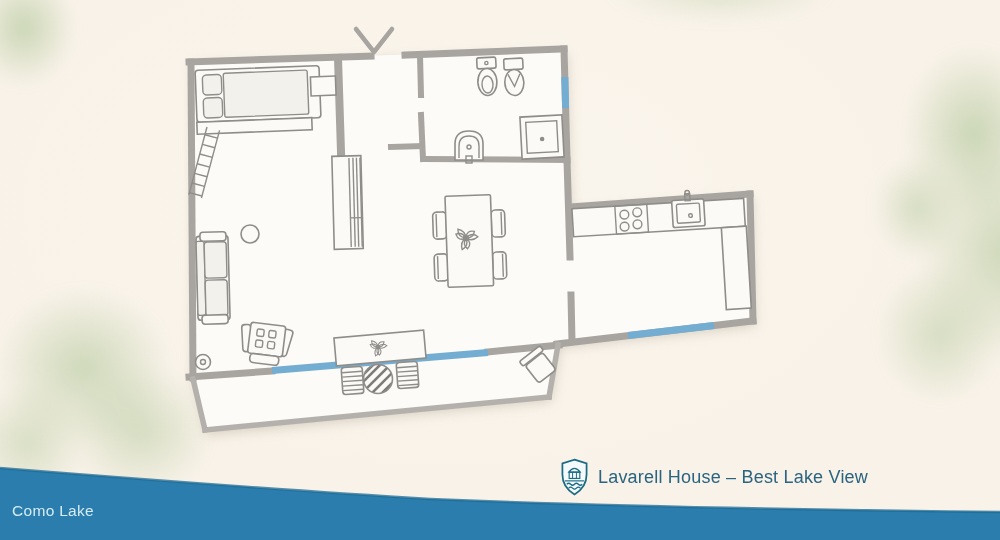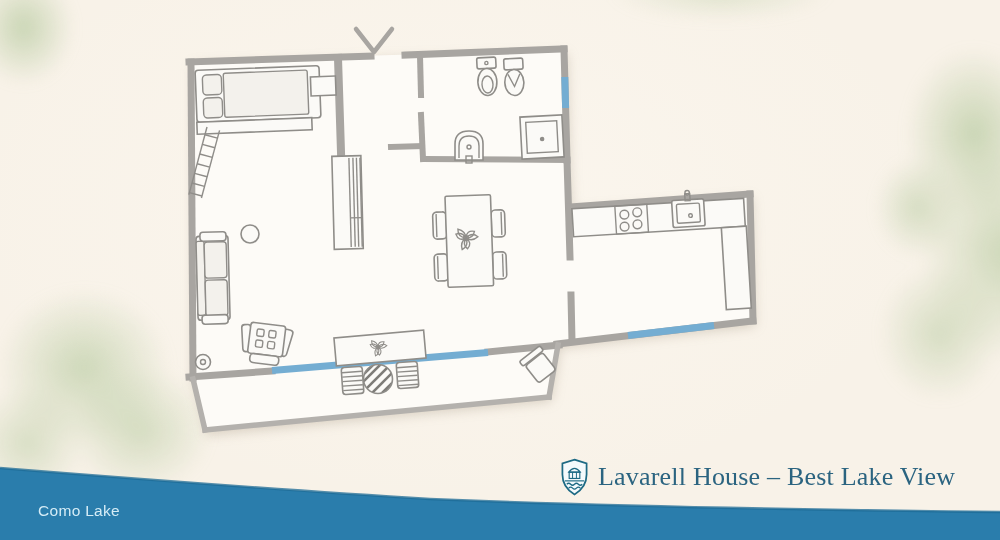--- a/index.html
+++ b/index.html
@@ -45,25 +45,25 @@
   .wall8{stroke-width:8;}
   .twall{stroke:var(--c-terrace_wall);stroke-width:5.5;stroke-linecap:square;fill:none;}
   .win{stroke:var(--c-window);stroke-width:7;stroke-linecap:butt;fill:none;}
   .furn{fill:var(--c-furniture_fill);stroke:var(--c-furniture_stroke);stroke-width:1.6;}
   .furn2{fill:#f3f1ec;stroke:var(--c-furniture_stroke);stroke-width:1.4;}
   .fline{fill:none;stroke:var(--c-furniture_stroke);stroke-width:1.4;}
   .stripe{stroke:#7e7c78;stroke-width:2.6;fill:none;}
   .floor{fill:var(--c-floor);}
   #plan-shadow{filter:drop-shadow(2px 4px 6px rgba(140,122,100,.30));}
   #lake-label{
-    position:absolute;left:38px;top:502px;color:var(--c-lake_text);
+    position:absolute;left:12px;top:502px;color:var(--c-lake_text);
     font-size:15.5px;letter-spacing:.3px;}
   #brand{position:absolute;left:560px;top:458px;display:flex;align-items:center;gap:9px;}
   #brand .brand-text{
-    font-family:Liberation Serif, serif;font-size:26px;color:var(--c-title);
+    font-family:Liberation Sans, sans-serif;font-size:18px;color:var(--c-title);
     white-space:nowrap;letter-spacing:.2px;}
 </style>
 </head>
 <body>
 
 <div class="wc" id="wc-right"></div>
 <div class="wc" id="wc-left"></div>
 <div class="wc" id="wc-topleft"></div>
 <div class="wc" id="wc-topmid"></div>
 

